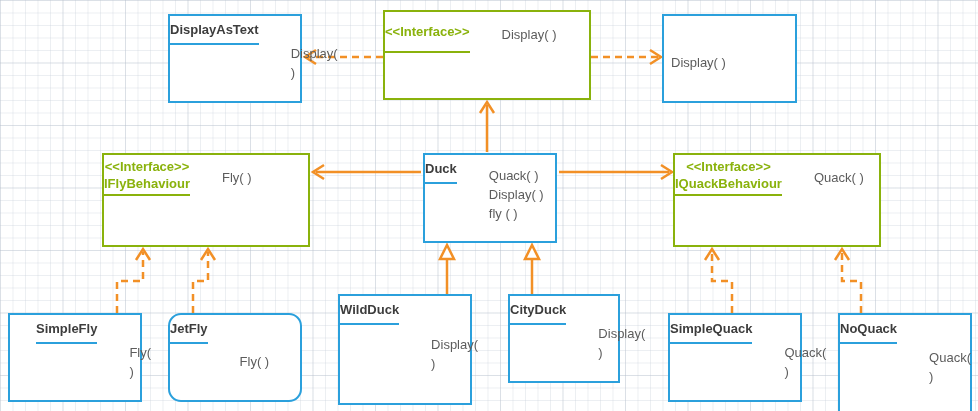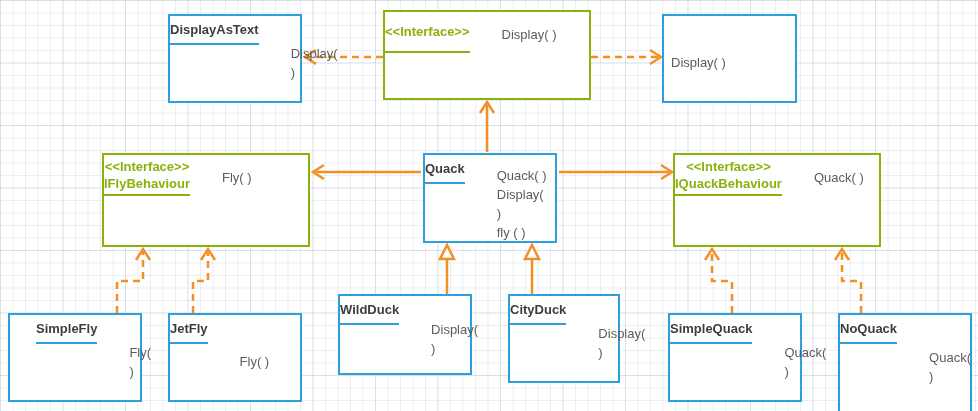--- a/index.html
+++ b/index.html
@@ -132,21 +132,21 @@
     <div class="title">
       <span>&lt;&lt;Interface&gt;&gt;</span>
       <span>IFlyBehaviour</span>
     </div>
     <div class="body">
         <span>Fly( )</span>
       </div>
   </div>
 
   <div class="uml blue duckbox" style="left:423px;top:153px;width:134px;height:90px;">
-    <div class="title">Quack</div>
+    <div class="title">Duck</div>
     <div class="body">
       <span>Quack( )</span>
       <span>Display( )</span>
       <span>fly ( )</span>
     </div>
   </div>
 
   <div class="uml green" style="left:673px;top:153px;width:208px;height:94px;">
     <div class="title">
       <span>&lt;&lt;Interface&gt;&gt;</span>
@@ -157,28 +157,28 @@
       </div>
   </div>
 
   <div class="uml blue" style="left:8px;top:313px;width:134px;height:89px;padding-left:26px;">
     <div class="title">SimpleFly</div>
     <div class="body">
         <span>Fly( )</span>
       </div>
   </div>
 
-  <div class="uml blue" style="left:168px;top:313px;width:134px;height:89px;">
+  <div class="uml blue" style="left:168px;top:313px;width:134px;height:89px;border-radius:13px;">
     <div class="title">JetFly</div>
     <div class="body">
         <span>Fly( )</span>
       </div>
   </div>
 
-  <div class="uml blue" style="left:338px;top:294px;width:134px;height:81px;">
+  <div class="uml blue" style="left:338px;top:294px;width:134px;height:111px;">
     <div class="title">WildDuck</div>
     <div class="body">
         <span>Display( )</span>
       </div>
   </div>
 
   <div class="uml blue" style="left:508px;top:294px;width:112px;height:89px;">
     <div class="title">CityDuck</div>
     <div class="body">
         <span>Display( )</span>

